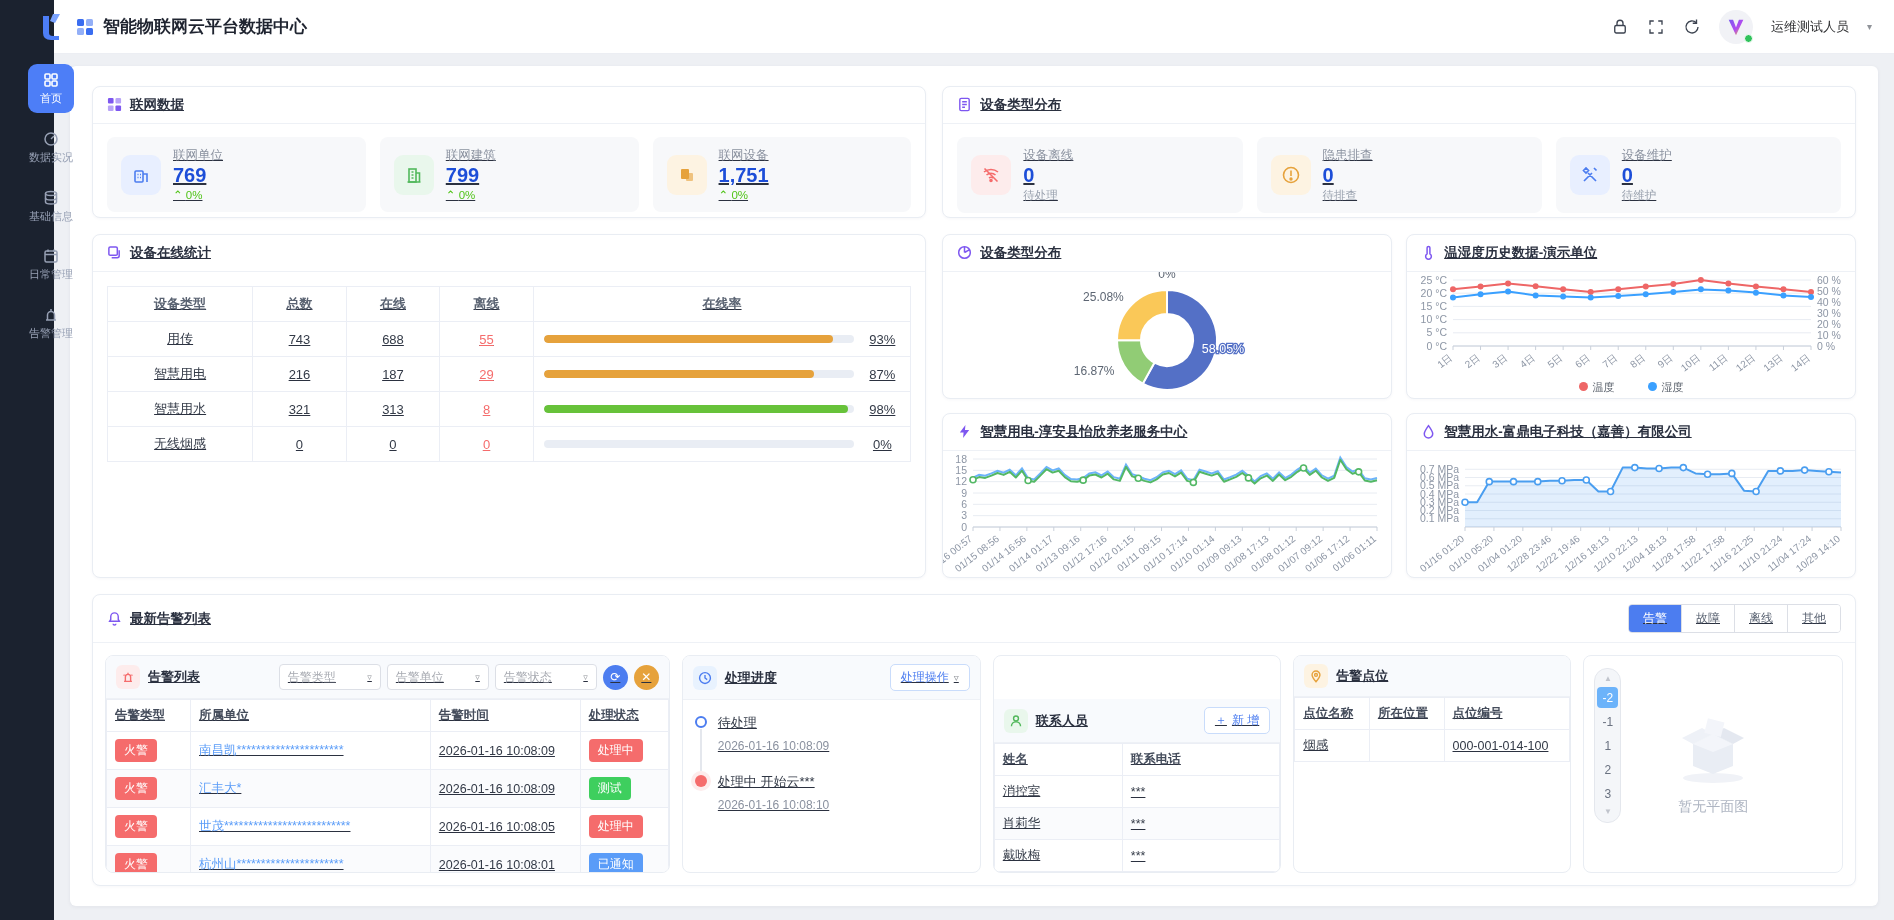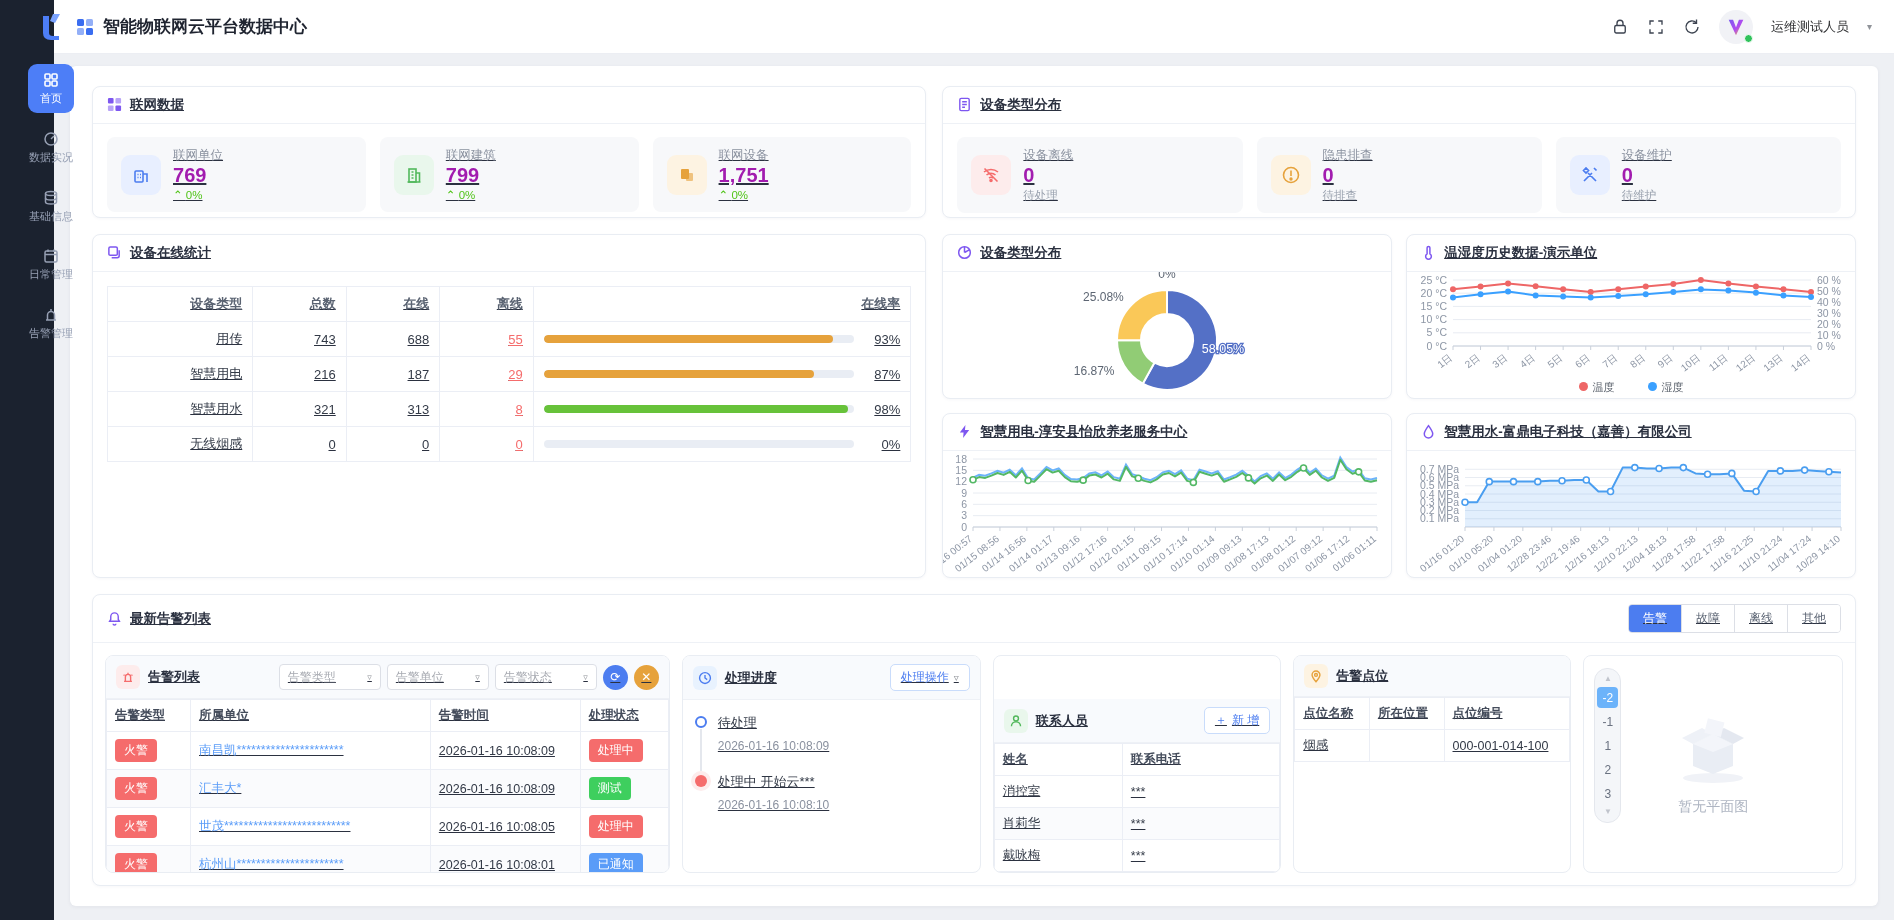--- a/index.html
+++ b/index.html
@@ -37,38 +37,38 @@
 .card { border:1px solid #e9edf3; border-radius:8px; background:#fff;
   box-shadow:0 1px 3px rgba(50,60,90,.04); display:flex; flex-direction:column; overflow:hidden;text-decoration:underline; }
 .card-h { display:flex; align-items:center; gap:7px; padding:9px 14px; border-bottom:1px solid #eef1f6;
   font-size:13.5px; font-weight:bold; color:#2b3140; flex:none; }
 .cicon { width:16px; height:16px; color:#7e57f0; flex:none; }
 
 
 .rowA { display:flex; gap:16px; height:132px; flex:none; }
 .colL { width:47.3%; flex:none; }
 .colR { flex:1; }
-.tiles { display:flex; gap:14px; padding:13px 14px; flex:1;justify-content:flex-end; }
+.tiles { display:flex; gap:14px; padding:13px 14px; flex:1; }
 .tile { flex:1; background:#f7f8fa; border-radius:8px; padding:10px 14px; display:flex; gap:12px; align-items:center; }
 .tile-icon { width:40px; height:40px; border-radius:9px; display:flex; align-items:center; justify-content:center; flex:none; }
 .tile-label { font-size:12.5px; color:#8a919f; }
-.tile-value { font-size:20px; font-weight:bold; color:#a21caf; line-height:1.15; }
+.tile-value { font-size:20px; font-weight:bold; color:#1d4ed8; line-height:1.15; }
 .tile-delta { font-size:11.5px; color:#52c41a; margin-top:1px; }
 .tile-sub { font-size:11.5px; color:#98a0ad; margin-top:1px; }
 
 
 .rowB { display:flex; gap:16px; height:344px; flex:none; }
 .rowB-right { flex:1; display:grid; grid-template-columns:1fr 1fr; grid-template-rows:1fr 1fr; gap:14px; }
 .chart-card .chart { flex:1; position:relative; overflow:hidden; }
 .chart-legend { position:absolute; bottom:3px; left:0; right:0; display:flex; justify-content:center;
   gap:33px; font-size:11px; color:#5f6670; }
 .chart-legend .dot { display:inline-block; width:9px; height:9px; border-radius:50%; margin-right:5px; }
 
 .dev-table { margin:14px; border-collapse:collapse; width:calc(100% - 28px); font-size:13px; }
-.dev-table th, .dev-table td { border:1px solid #ebeef5; padding:8px 10px; text-align:right; }
+.dev-table th, .dev-table td { border:1px solid #ebeef5; padding:8px 10px; text-align:center; }
 .dev-table th { color:#5a6372; font-weight:bold; }
 .dev-table td { color:#333a47; }
 .g { color:#52b85c; } .r { color:#f56c6c; text-decoration:underline; cursor:pointer; }
 .bar-wrap { display:flex; align-items:center; gap:10px; min-width:330px; }
 .bar { flex:1; height:8px; background:#e9edf4; border-radius:4px; overflow:hidden; }
 .bar i { display:block; height:100%; border-radius:4px; }
 .rate { width:36px; font-size:13px; color:#333a47; }
 
 
 .rowC { flex:1; min-height:0; }

